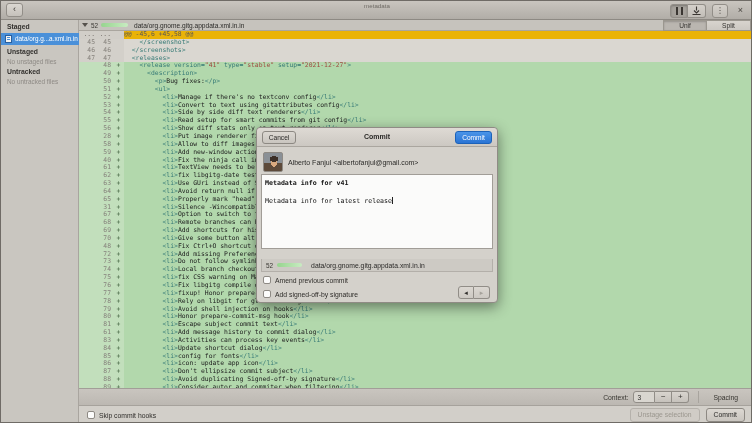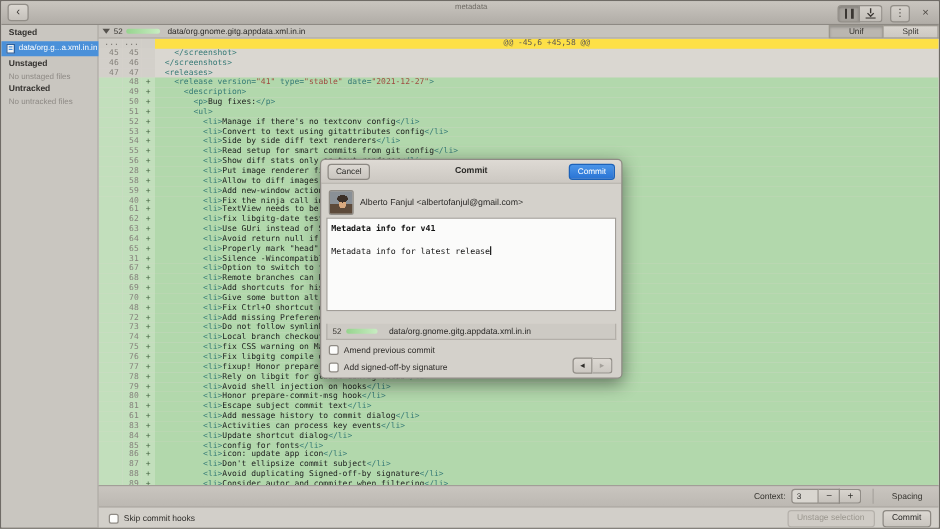--- a/index.html
+++ b/index.html
@@ -62,21 +62,21 @@
   
   .diff { position:absolute; left:78px; top:30px; right:0; height:357px; overflow:hidden; background:#dad7d1; }
   .drow { display:flex; height:7.85px; font:6.4px/7.85px "DejaVu Sans Mono", monospace; }
   .c-old { width:19px; text-align:right; padding-right:3px; color:#85817b; background:#d3d0ca; }
   .c-new { width:15px; text-align:right; padding-right:2px; color:#85817b; background:#d3d0ca; }
   .c-sign { width:11px; text-align:center; color:#3f5e3c; background:#d3d0ca; }
   .c-text { flex:1; white-space:pre; color:#1c1c1c; }
   .drow.add .c-old, .drow.add .c-new, .drow.add .c-sign { background:#c2dfbc; }
   .drow.add .c-text { background:#b2d8ac; }
   .drow.hunk .c-old, .drow.hunk .c-new, .drow.hunk .c-sign { background:#d1cec8; color:#77736d; }
-  .drow.hunk .c-text { background:#fde047; color:#5c5852;text-align:center; }
+  .drow.hunk .c-text { background:#eab308; color:#5c5852; }
   .tg { color:#367a76; }
   .str { color:#a04a42; }
 
   
   .ctx-bar { position:absolute; left:78px; right:0; top:387px; height:17px;
     background:linear-gradient(#c9c5bf,#bcb8b2); border-top:1px solid #a29e98;
     display:flex; align-items:center; justify-content:flex-end; padding-right:8px; gap:5px; }
   .ctx-label { font-size:6.8px; color:#36342f; }
   .ctx-entry { width:22px; height:12px; background:#d9d6d0; border:1px solid #918d87; border-radius:3px 0 0 3px;
     font-size:6.6px; line-height:11px; padding-left:3px; color:#2b2a28; }
@@ -212,21 +212,21 @@
       <div class="drow ctx">
         <span class="c-old">47</span>
         <span class="c-new">47</span>
         <span class="c-sign"></span>
         <span class="c-text">  <span class="tg">&lt;releases&gt;</span></span>
       </div>
       <div class="drow add">
         <span class="c-old"></span>
         <span class="c-new">48</span>
         <span class="c-sign">+</span>
-        <span class="c-text">    <span class="tg">&lt;release version=</span><span class="str">"41"</span><span class="tg"> type=</span><span class="str">"stable"</span><span class="tg"> date=</span><span class="str">"2021-12-27"</span><span class="tg">&gt;</span></span>
+        <span class="c-text">    <span class="tg">&lt;release version=</span><span class="str">"41"</span><span class="tg"> type=</span><span class="str">"stable"</span><span class="tg"> setup=</span><span class="str">"2021-12-27"</span><span class="tg">&gt;</span></span>
       </div>
       <div class="drow add">
         <span class="c-old"></span>
         <span class="c-new">49</span>
         <span class="c-sign">+</span>
         <span class="c-text">      <span class="tg">&lt;description&gt;</span></span>
       </div>
       <div class="drow add">
         <span class="c-old"></span>
         <span class="c-new">50</span>

